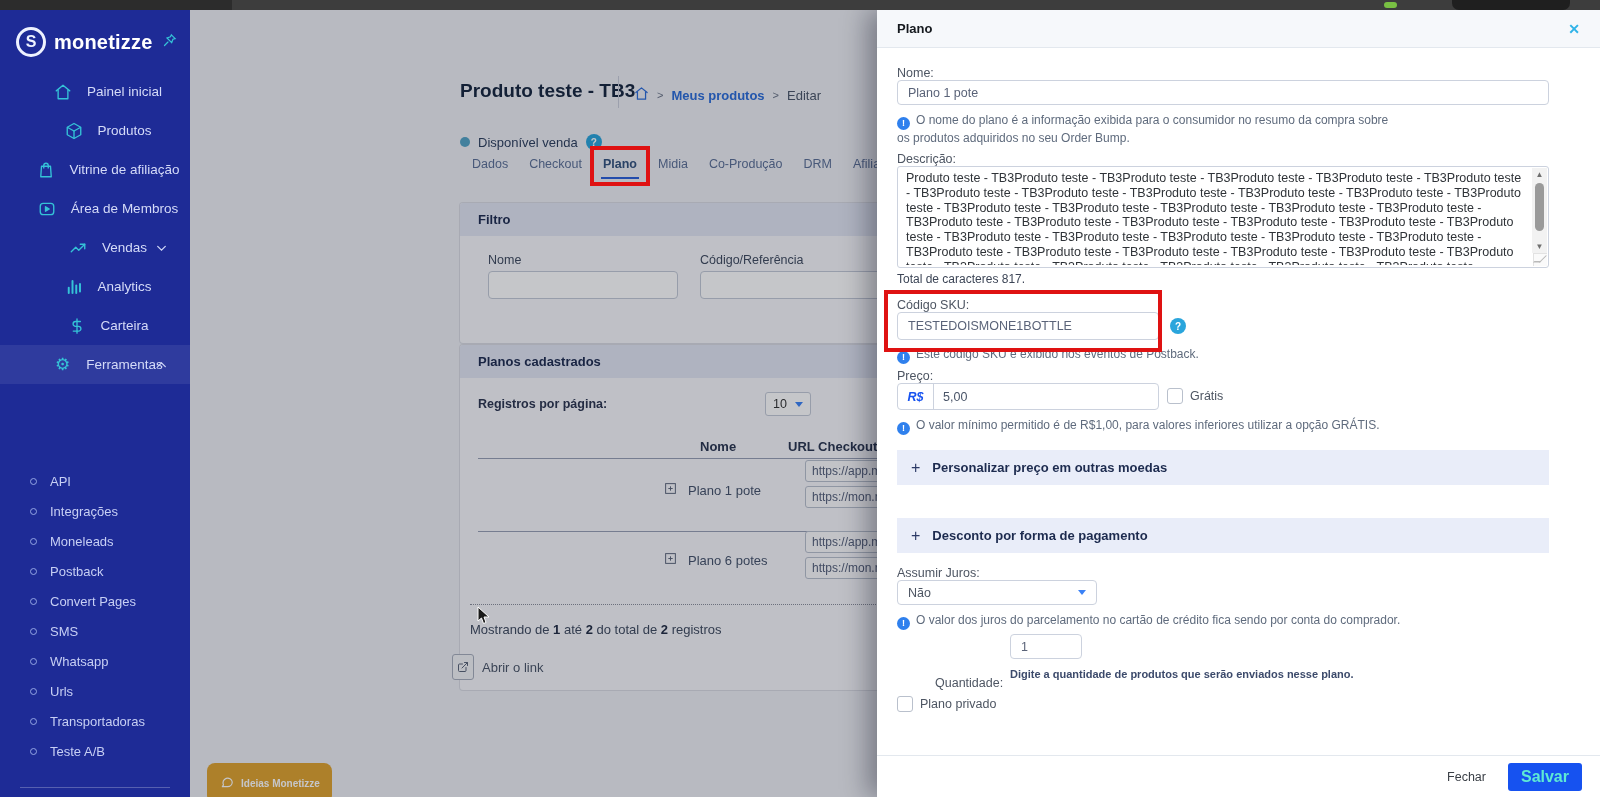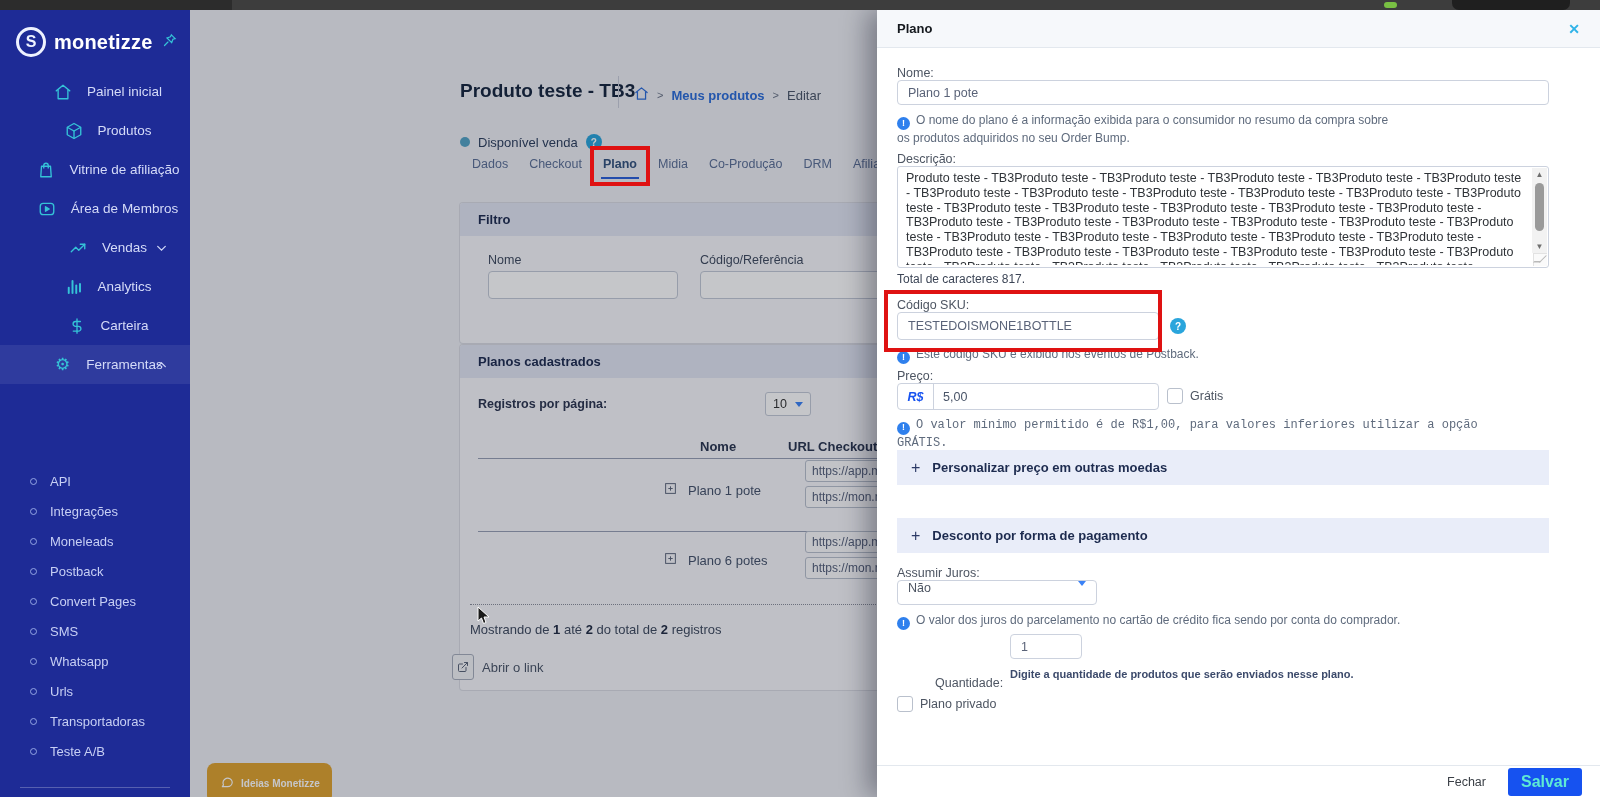--- a/index.html
+++ b/index.html
@@ -92,23 +92,23 @@
   .ftaResize::after { content:""; position:absolute; right:2px; bottom:2px; width:8px; height:8px; border-right:2px solid #b9b9b9; border-bottom:2px solid #b9b9b9; transform:skew(-45deg) scale(.7); }
   .redBox { position:absolute; border:4px solid #df1212; z-index:22; pointer-events:none; }
   .priceGroup { position:absolute; left:20px; top:373px; width:262px; height:27px; border:1px solid #ccd2de; border-radius:4px; display:flex; background:#fff; }
   .priceCur { width:36px; border-right:1px solid #ccd2de; display:flex; align-items:center; justify-content:center; color:#1652f0; font-weight:bold; font-style:italic; font-size:12.5px; }
   .priceVal { flex:1; border:none; outline:none; font-size:12.5px; color:#4a5568; padding:0 9px; background:transparent; }
   .cbRow { display:flex; align-items:center; gap:7px; font-size:12.5px; color:#4d5562; }
   .cb { width:16px; height:16px; border:1px solid #b9c0cc; border-radius:3px; background:#fff; appearance:none; -webkit-appearance:none; cursor:pointer; }
   .accordion { position:absolute; left:20px; width:652px; height:35px; background:#e9edf9; display:flex; align-items:center; padding-left:14px; font-size:13px; color:#1d2b4f; cursor:pointer; }
   .accordion .plus { font-size:16px; font-weight:normal; margin-right:12px; color:#2b3a66; }
   .accordion b { font-weight:bold; }
-  .selFake { position:absolute; left:20px; top:570px; width:200px; height:25px; border:1px solid #ccd2de; border-radius:4px; background:#fff; display:flex; justify-content:space-between; padding:0 10px; font-size:12.5px; color:#4d5562; cursor:pointer; }
+  .selFake { position:absolute; left:20px; top:570px; width:200px; height:25px; border:1px solid #ccd2de; border-radius:4px; background:#fff; display:flex; align-items:center; justify-content:space-between; padding:0 10px; font-size:12.5px; color:#4d5562; cursor:pointer; }
   .qtyHelp { position:absolute; font-size:11px; font-weight:bold; color:#3c4a6b; }
-  #panelFoot { position:absolute; left:0; right:0; bottom:0; height:32px; border-top:1px solid #e3e8ee; display:flex; align-items:center; justify-content:flex-end; gap:22px; padding-right:18px; }
+  #panelFoot { position:absolute; left:0; right:0; bottom:0; height:42px; border-top:1px solid #e3e8ee; display:flex; align-items:center; justify-content:flex-end; gap:22px; padding-right:18px; }
   .btnGhost { font-size:12.5px; color:#3a3f46; cursor:pointer; }
   .btnPrimary { background:#1652f0; color:#5eead4; font-size:16px; font-weight:bold; border:none; border-radius:3px; padding:5px 13px; cursor:pointer; }
 
   #cursor { position:absolute; left:477px; top:606px; z-index:30; pointer-events:none; }
 </style>
 </head>
 <body>
 
 <div id="stage">
 
@@ -428,21 +428,21 @@
 
     <div class="pLabel" style="left:20px; top:359px;">Preço:</div>
     <div class="priceGroup">
       <span class="priceCur">R$</span>
       <input class="priceVal" value="5,00" style="">
     </div>
     <div class="cbRow" style="position:absolute; left:290px; top:378px;">
       <input type="checkbox" class="cb" style="">
       <span>Grátis</span>
     </div>
-    <div class="helpRow" style="left:20px; top:407px; width:620px;font-family:Liberation Mono, monospace;">
+    <div class="helpRow" style="left:20px; top:407px; width:620px;">
       <span class="infoIc">!</span><span>O valor mínimo permitido é de R$1,00, para valores inferiores utilizar a opção GRÁTIS.</span>
     </div>
 
     <div class="accordion" style="top:440px;">
       <span class="plus">+</span>
         <b>Personalizar preço em outras moedas</b>
     </div>
     <div class="accordion" style="top:508px;">
       <span class="plus">+</span>
         <b>Desconto por forma de pagamento</b>

